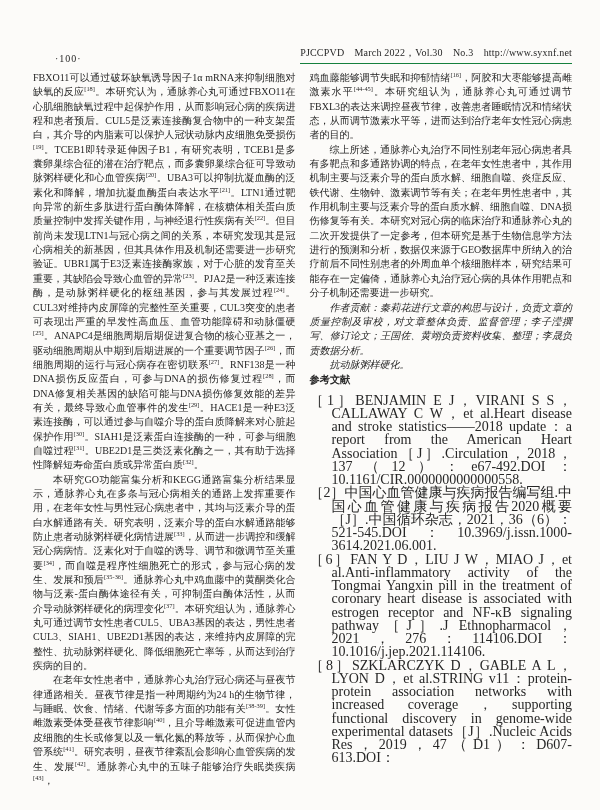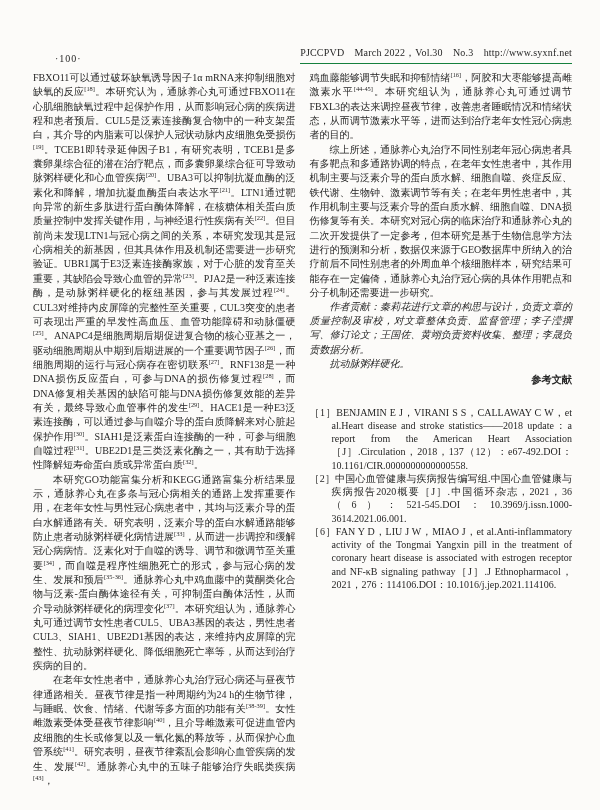--- a/index.html
+++ b/index.html
@@ -48,30 +48,29 @@
   .para{margin:0;text-indent:2em;}
   .para.flush{text-indent:0;}
   sup{
     font-size:6.4px;
     line-height:0;
     vertical-align:super;
     letter-spacing:0;
   }
   .kai{
     font-style:italic;
-    font-family:Liberation Mono, monospace;
   }
   .ref-heading{
     font-weight:bold;
     font-size:10.2px;
-    margin:1px 0 18px 0;
-    text-align:right;
+    margin:1px 0 6px 0;
+    text-align:left;
   }
   .ref-list{
-    font-size:10px;
+    font-size:14px;
     line-height:13.25px;
   }
   .ref{
     padding-left:22px;
     text-indent:-22px;
     margin:0;
   }
   .ref-num{
     display:inline;
   }
@@ -97,17 +96,18 @@
     <div class="col">
       <p class="para flush">鸡血藤能够调节失眠和抑郁情绪<sup>[16]</sup>，阿胶和大枣能够提高雌激素水平<sup>[44-45]</sup>。本研究组认为，通脉养心丸可通过调节FBXL3的表达来调控昼夜节律，改善患者睡眠情况和情绪状态，从而调节激素水平等，进而达到治疗老年女性冠心病患者的目的。</p>
       <p class="para">综上所述，通脉养心丸治疗不同性别老年冠心病患者具有多靶点和多通路协调的特点，在老年女性患者中，其作用机制主要与泛素介导的蛋白质水解、细胞自噬、炎症反应、铁代谢、生物钟、激素调节等有关；在老年男性患者中，其作用机制主要与泛素介导的蛋白质水解、细胞自噬、DNA损伤修复等有关。本研究对冠心病的临床治疗和通脉养心丸的二次开发提供了一定参考，但本研究是基于生物信息学方法进行的预测和分析，数据仅来源于GEO数据库中所纳入的治疗前后不同性别患者的外周血单个核细胞样本，研究结果可能存在一定偏倚，通脉养心丸治疗冠心病的具体作用靶点和分子机制还需要进一步研究。</p>
       <p class="para kai">作者贡献：秦莉花进行文章的构思与设计，负责文章的质量控制及审校，对文章整体负责、监督管理；李子滢撰写、修订论文；王国佐、黄翊负责资料收集、整理；李晟负责数据分析。</p>
       <p class="para kai">抗动脉粥样硬化。</p>
       <div class="ref-heading">参考文献</div>
       <div class="ref-list">
         <p class="ref"><span class="ref-num">［1］</span><span>BENJAMIN E J，VIRANI S S，CALLAWAY C W，et al.Heart disease and stroke statistics——2018 update：a report from the American Heart Association［J］.Circulation，2018，137（12）：e67-492.DOI：10.1161/CIR.0000000000000558.</span></p>
         <p class="ref"><span class="ref-num">［2］</span><span>中国心血管健康与疾病报告编写组.中国心血管健康与疾病报告2020概要［J］.中国循环杂志，2021，36（6）：521-545.DOI：10.3969/j.issn.1000-3614.2021.06.001.</span></p>
         <p class="ref"><span class="ref-num">［6］</span><span>FAN Y D，LIU J W，MIAO J，et al.Anti-inflammatory activity of the Tongmai Yangxin pill in the treatment of coronary heart disease is associated with estrogen receptor and NF-κB signaling pathway［J］.J Ethnopharmacol，2021，276：114106.DOI：10.1016/j.jep.2021.114106.</span></p>
+        <p class="ref"><span class="ref-num">［8］</span><span>SZKLARCZYK D，GABLE A L，LYON D，et al.STRING v11：protein-protein association networks with increased coverage，supporting functional discovery in genome-wide experimental datasets［J］.Nucleic Acids Res，2019，47（D1）：D607-613.DOI：</span></p>
       </div>
     </div>
 
   </div>
 </div>
 
 </body></html>

